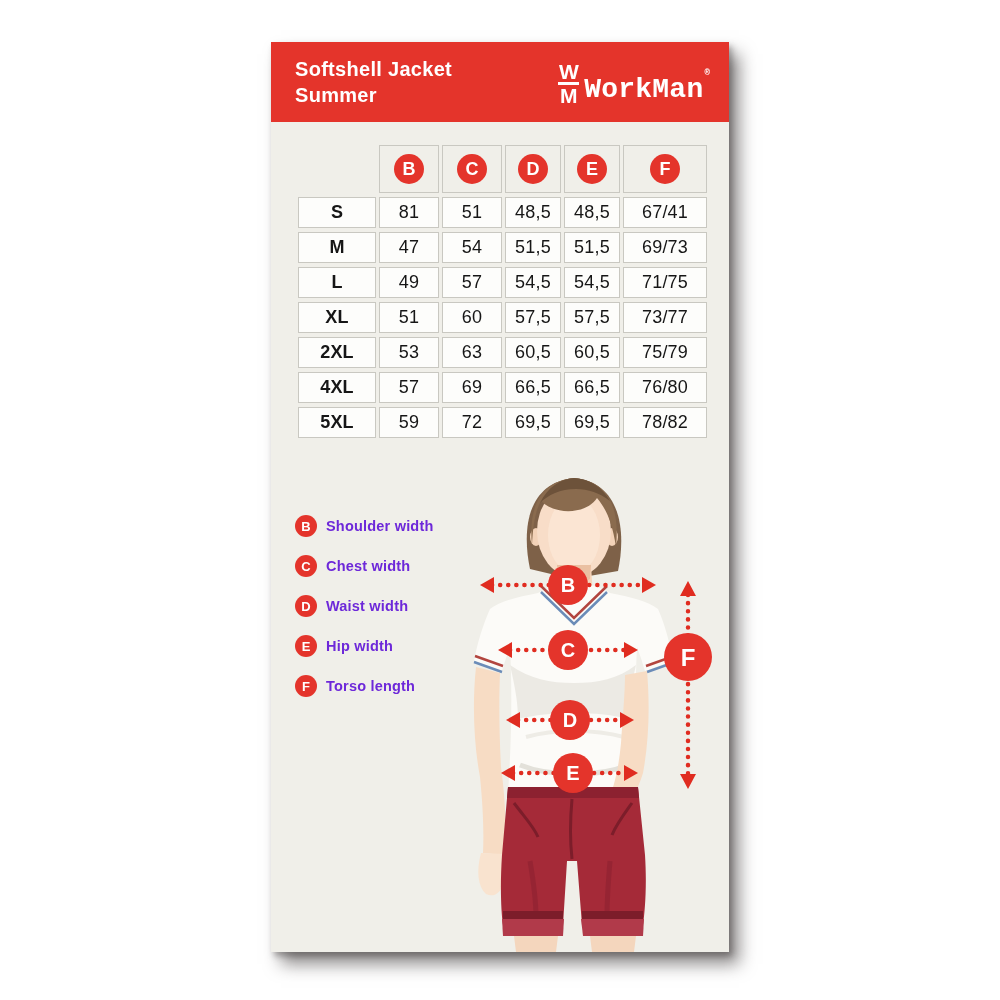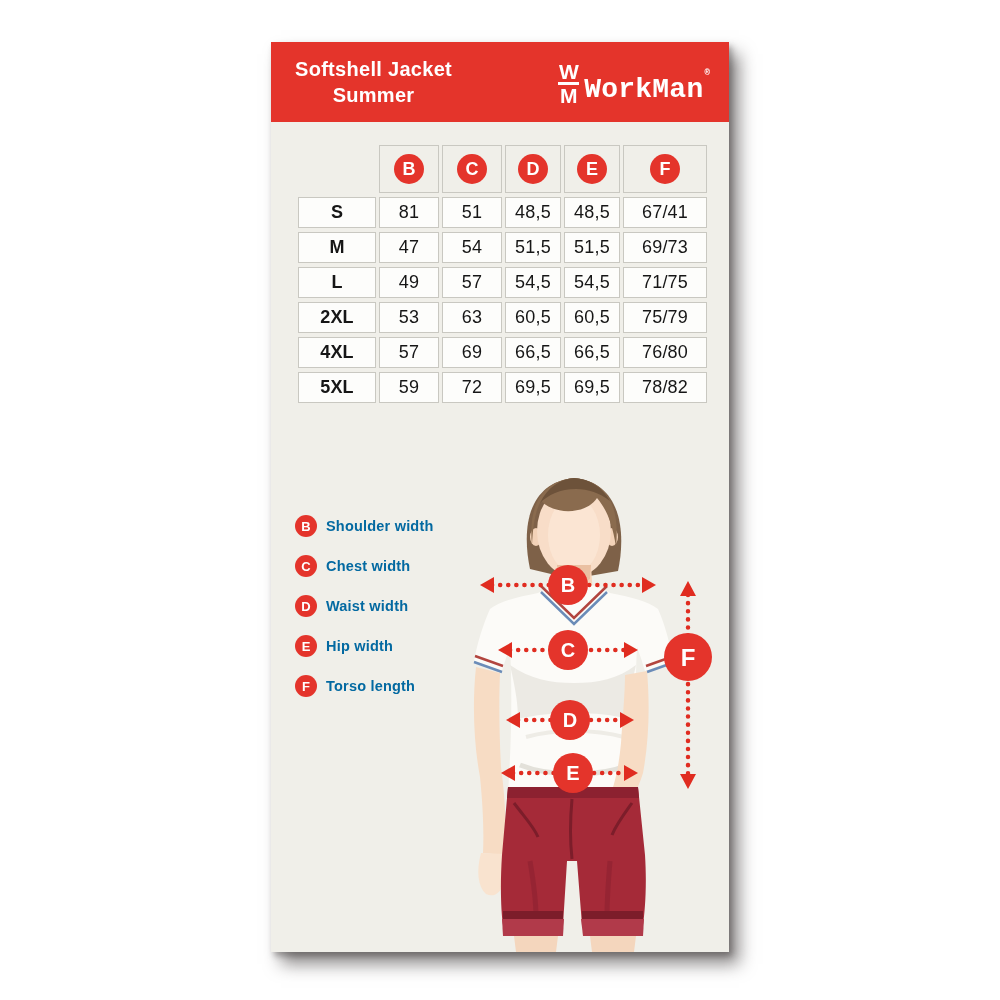--- a/index.html
+++ b/index.html
@@ -13,21 +13,21 @@
     overflow:hidden;
   }
 
   
   .hdr {
     position:absolute; left:0; top:0; width:458px; height:80px;
     background:#e4342b; color:#fff;
     display:flex; align-items:center; justify-content:space-between;
     padding:0 20px 0 24px;
   }
-  .hdr-title { font-size:20px; font-weight:bold; line-height:26px; letter-spacing:.3px;text-align:center; }
+  .hdr-title { font-size:20px; font-weight:bold; line-height:26px; letter-spacing:.3px; }
   .logo { display:flex; align-items:flex-start; }
   .monogram {
     display:flex; flex-direction:column; align-items:center;
     font-weight:bold; font-size:21px; line-height:19px; margin-top:2px;
   }
   .monogram .bar { display:block; width:21px; height:3px; background:#fff; margin:1px 0; }
   .brand { font-size:28px; font-weight:bold; letter-spacing:.2px; margin:14px 0 0 5px;font-family:Liberation Mono, monospace; }
   .reg { font-size:9px; vertical-align:top; position:relative; top:-6px; left:1px; font-weight:bold; }
 
   
@@ -44,21 +44,21 @@
   .badge {
     display:inline-flex; align-items:center; justify-content:center;
     width:30px; height:30px; border-radius:50%;
     background:#e4342b; color:#fff; font-weight:bold; font-size:18px;
   }
   .badge.small { width:22px; height:22px; font-size:13px; flex:0 0 22px; }
 
   
   .legend { position:absolute; left:24px; top:473px; }
   .legend-item { display:flex; align-items:center; height:22px; margin-bottom:18px; }
-  .legend-label { margin-left:9px; color:#0369a1; font-weight:bold; font-size:14.5px; letter-spacing:.2px; }
+  .legend-label { margin-left:9px; color:#6d28d9; font-weight:bold; font-size:14.5px; letter-spacing:.2px; }
 
   
   .figure { position:absolute; left:159px; top:423px; width:299px; height:487px; }
   .dots { stroke:#e02c20; stroke-width:4.5; stroke-dasharray:0.1 8; stroke-linecap:round; fill:none; }
   .ah { fill:#e02c20; }
   .mcirc { fill:#e4342b; }
   .mletter { fill:#fff; font-weight:bold; font-size:20px; text-anchor:middle; font-family:"Liberation Sans",sans-serif; }
   .mletter.big { font-size:24px; }
 </style>
 </head>
@@ -121,20 +121,28 @@
             </tr>
             <tr>
               <td class="size-cell">L</td>
               <td>49</td>
               <td>57</td>
               <td>54,5</td>
               <td>54,5</td>
               <td>71/75</td>
             </tr>
             <tr>
+              <td class="size-cell">XL</td>
+              <td>51</td>
+              <td>60</td>
+              <td>57,5</td>
+              <td>57,5</td>
+              <td>73/77</td>
+            </tr>
+            <tr>
               <td class="size-cell">2XL</td>
               <td>53</td>
               <td>63</td>
               <td>60,5</td>
               <td>60,5</td>
               <td>75/79</td>
             </tr>
             <tr>
               <td class="size-cell">4XL</td>
               <td>57</td>

